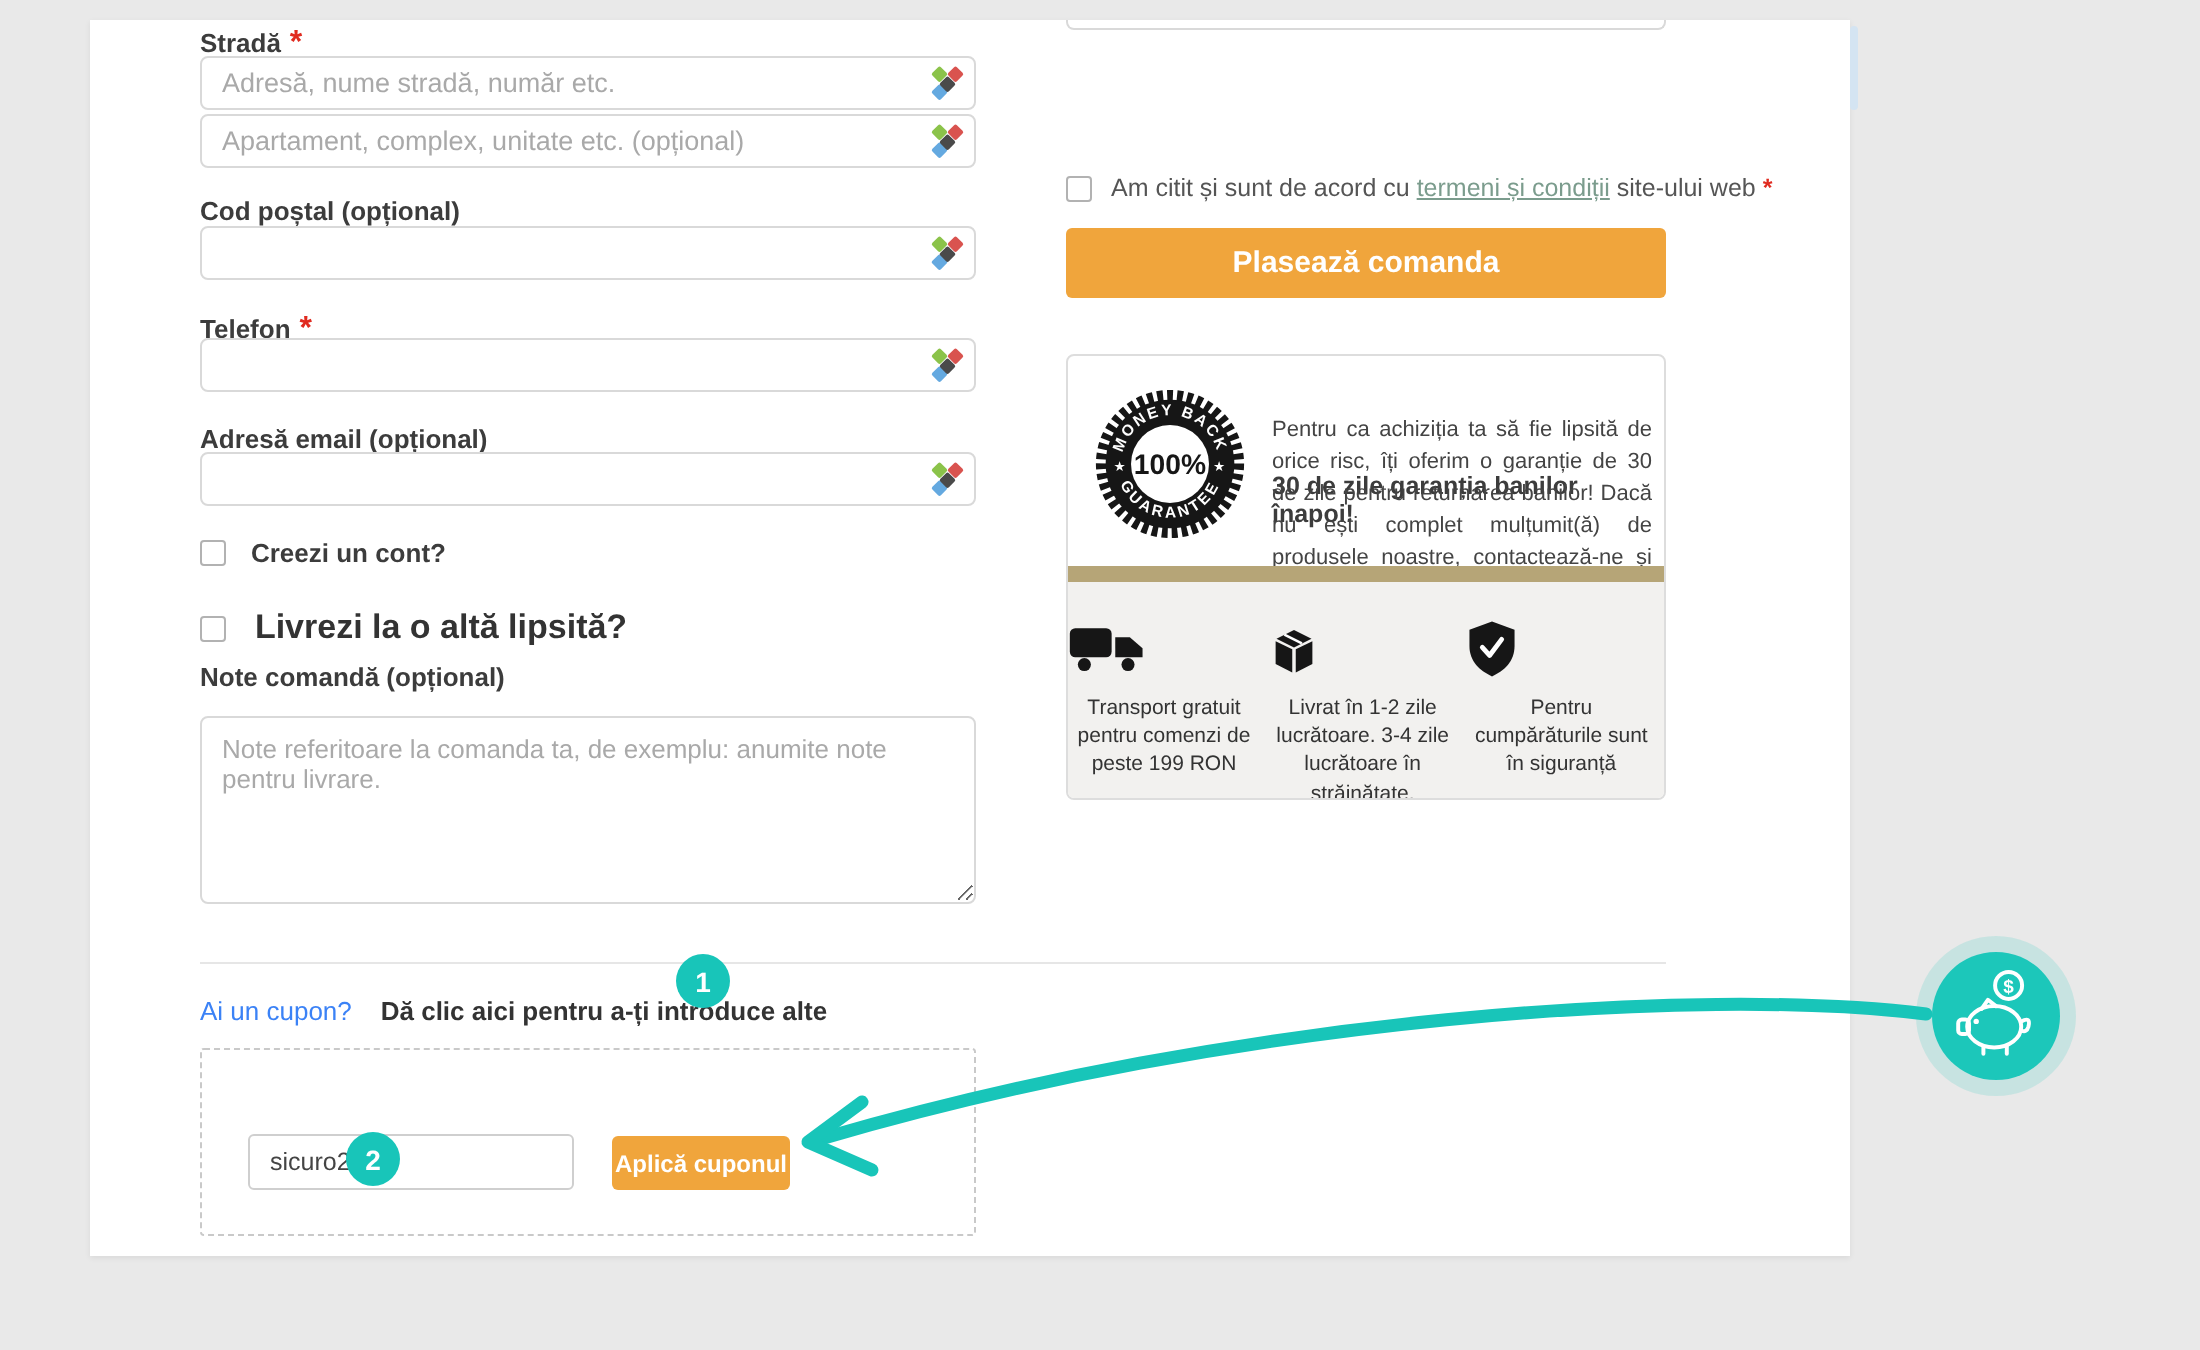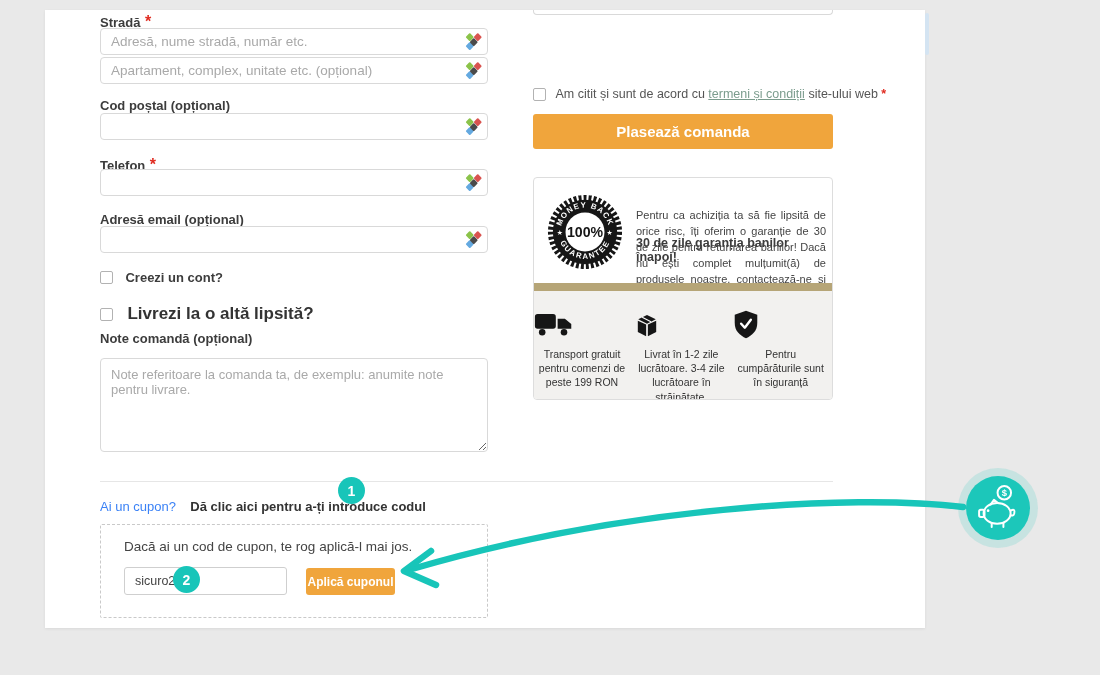--- a/index.html
+++ b/index.html
@@ -259,26 +259,25 @@
           <div class="g-cap">Pentru cumpărăturile sunt în siguranță</div>
         </div>
       </div>
     </div>
   </div>
 
   <div class="divider" style="left:55px; top:471px; width:733px;"></div>
 
   <div class="abs" style="left:55px; top:487px;">
     <span class="coupon-q">Ai un cupon?</span>
-    <span class="coupon-toggle" style="margin-left:10px;">Dă clic aici pentru a-ți introduce codul</span>
+    <span class="coupon-toggle" style="margin-left:10px;">Dă clic aici pentru a-ți introduce alte</span>
   </div>
   <div class="step-badge" style="left:293px; top:467px;">1</div>
 
   <div class="dashed-box" style="left:55px; top:514px;">
-    <div class="abs coupon-instr" style="left:23px; top:14px;">Dacă ai un cod de cupon, te rog aplică-l mai jos.</div>
     <input class="coupon-inp" style="left: 23px; top: 42px;" type="text" value="sicuro20">
     <button class="abs btn-orange btn-apply" style="left:205px; top:43px;">Aplică cuponul</button>
   </div>
   <div class="step-badge" style="left:128px; top:556px;">2</div>
 
 </div>
 
 <div class="scroll-thumb"></div>
 
 <div class="piggy-halo"></div>

